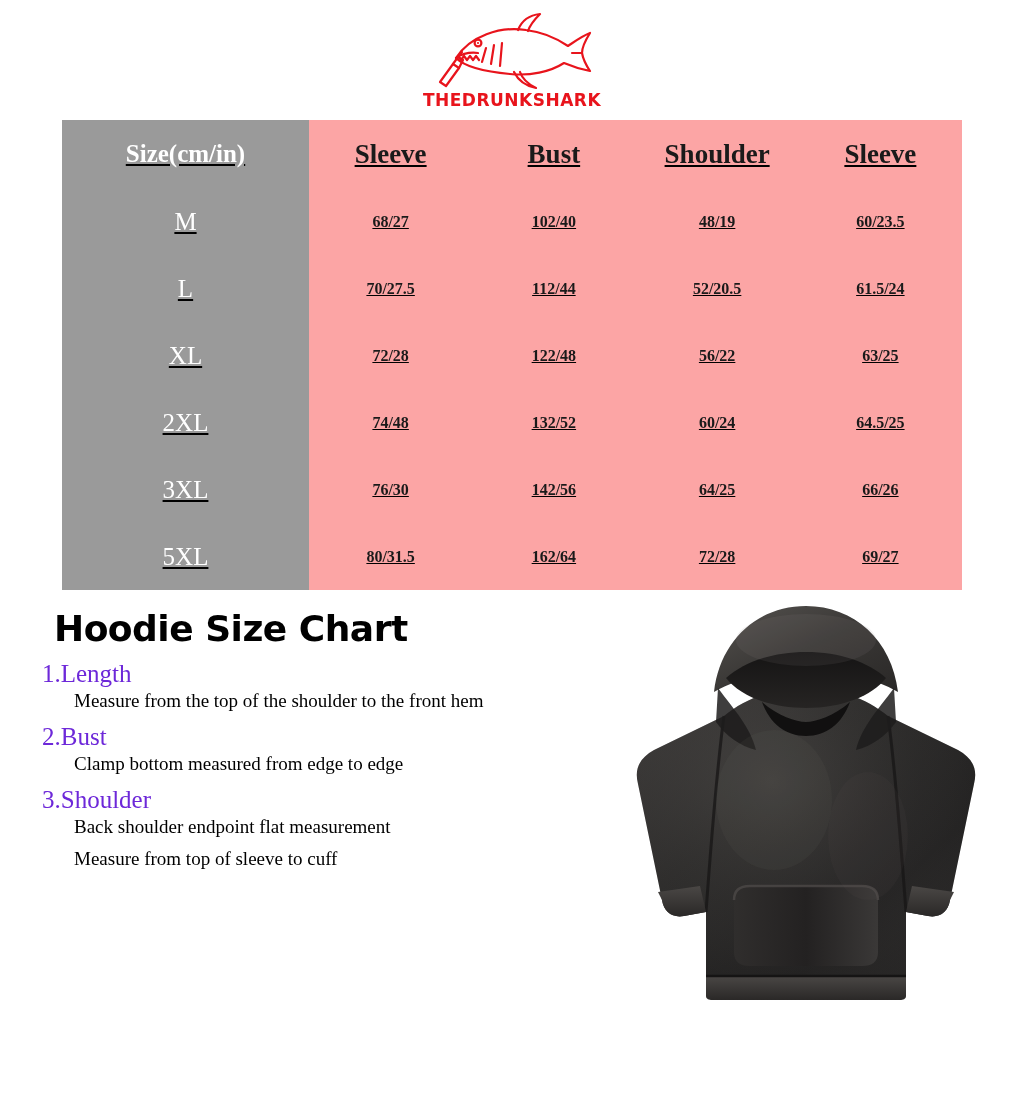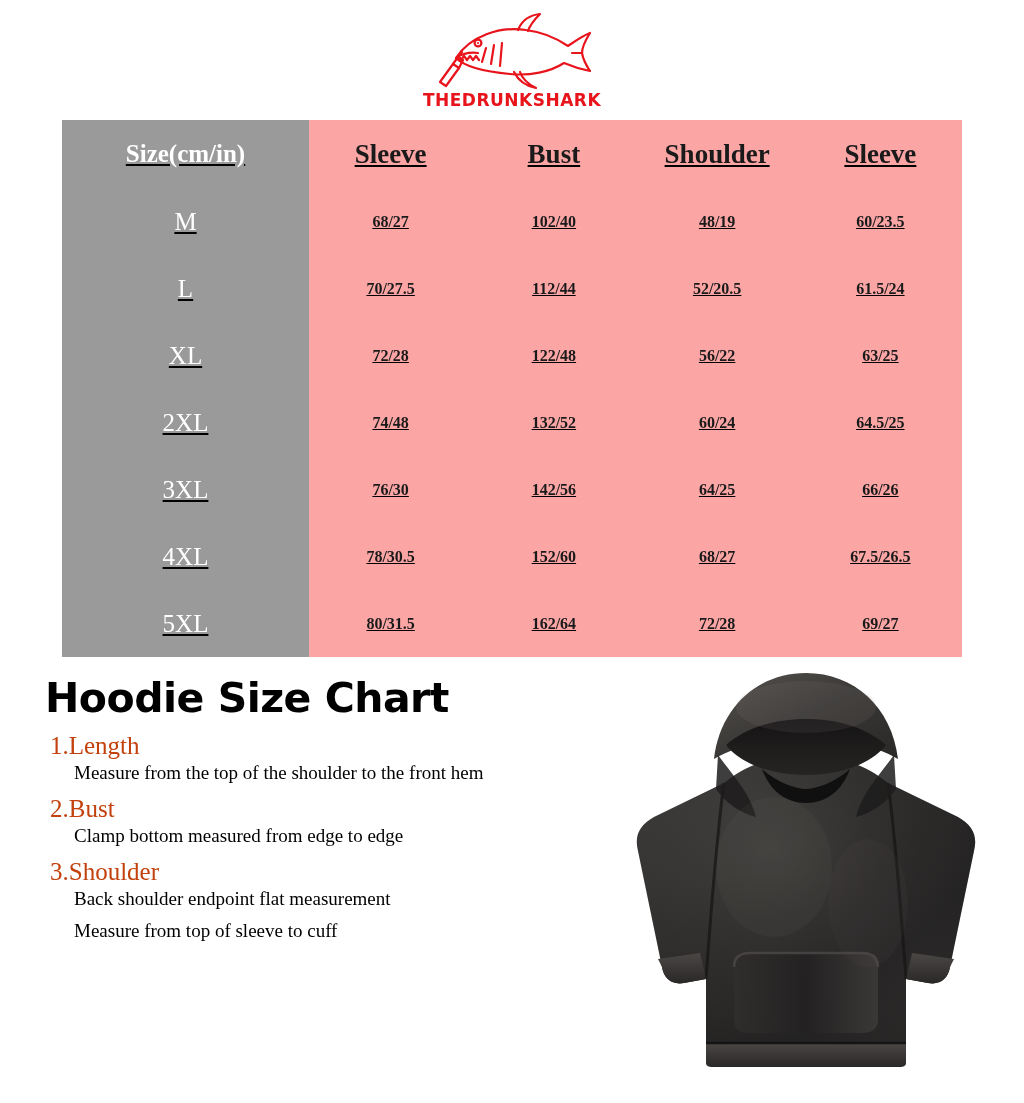--- a/index.html
+++ b/index.html
@@ -96,34 +96,34 @@
   }
   .lower-left {
     position: absolute;
     left: 38px;
     top: 0;
     width: 540px;
   }
   .lower-title {
     font-family: "DejaVu Sans", sans-serif;
     font-weight: bold;
-    font-size: 41px;
+    font-size: 36px;
     color: #000000;
     letter-spacing: -0.5px;
-    margin: 0 0 10px 7px;
+    margin: 0 0 10px 16px;
     line-height: 1.05;
   }
   .meas {
     margin-bottom: 8px;
   }
   .meas-head {
     font-family: "Liberation Serif", serif;
     font-size: 25px;
-    color: #c2410c;
-    margin-left: 12px;
+    color: #6d28d9;
+    margin-left: 4px;
     line-height: 1.25;
   }
   .meas-body {
     font-family: "Liberation Serif", serif;
     font-size: 19px;
     color: #000000;
     margin-left: 36px;
     line-height: 1.25;
     max-width: 430px;
   }
@@ -219,27 +219,20 @@
         <td>64.5/25</td>
       </tr>
       <tr>
         <td class="sizecol">3XL</td>
         <td>76/30</td>
         <td>142/56</td>
         <td>64/25</td>
         <td>66/26</td>
       </tr>
       <tr>
-        <td class="sizecol">4XL</td>
-        <td>78/30.5</td>
-        <td>152/60</td>
-        <td>68/27</td>
-        <td>67.5/26.5</td>
-      </tr>
-      <tr>
         <td class="sizecol">5XL</td>
         <td>80/31.5</td>
         <td>162/64</td>
         <td>72/28</td>
         <td>69/27</td>
       </tr>
     </tbody>
   </table>
 </div>
 

